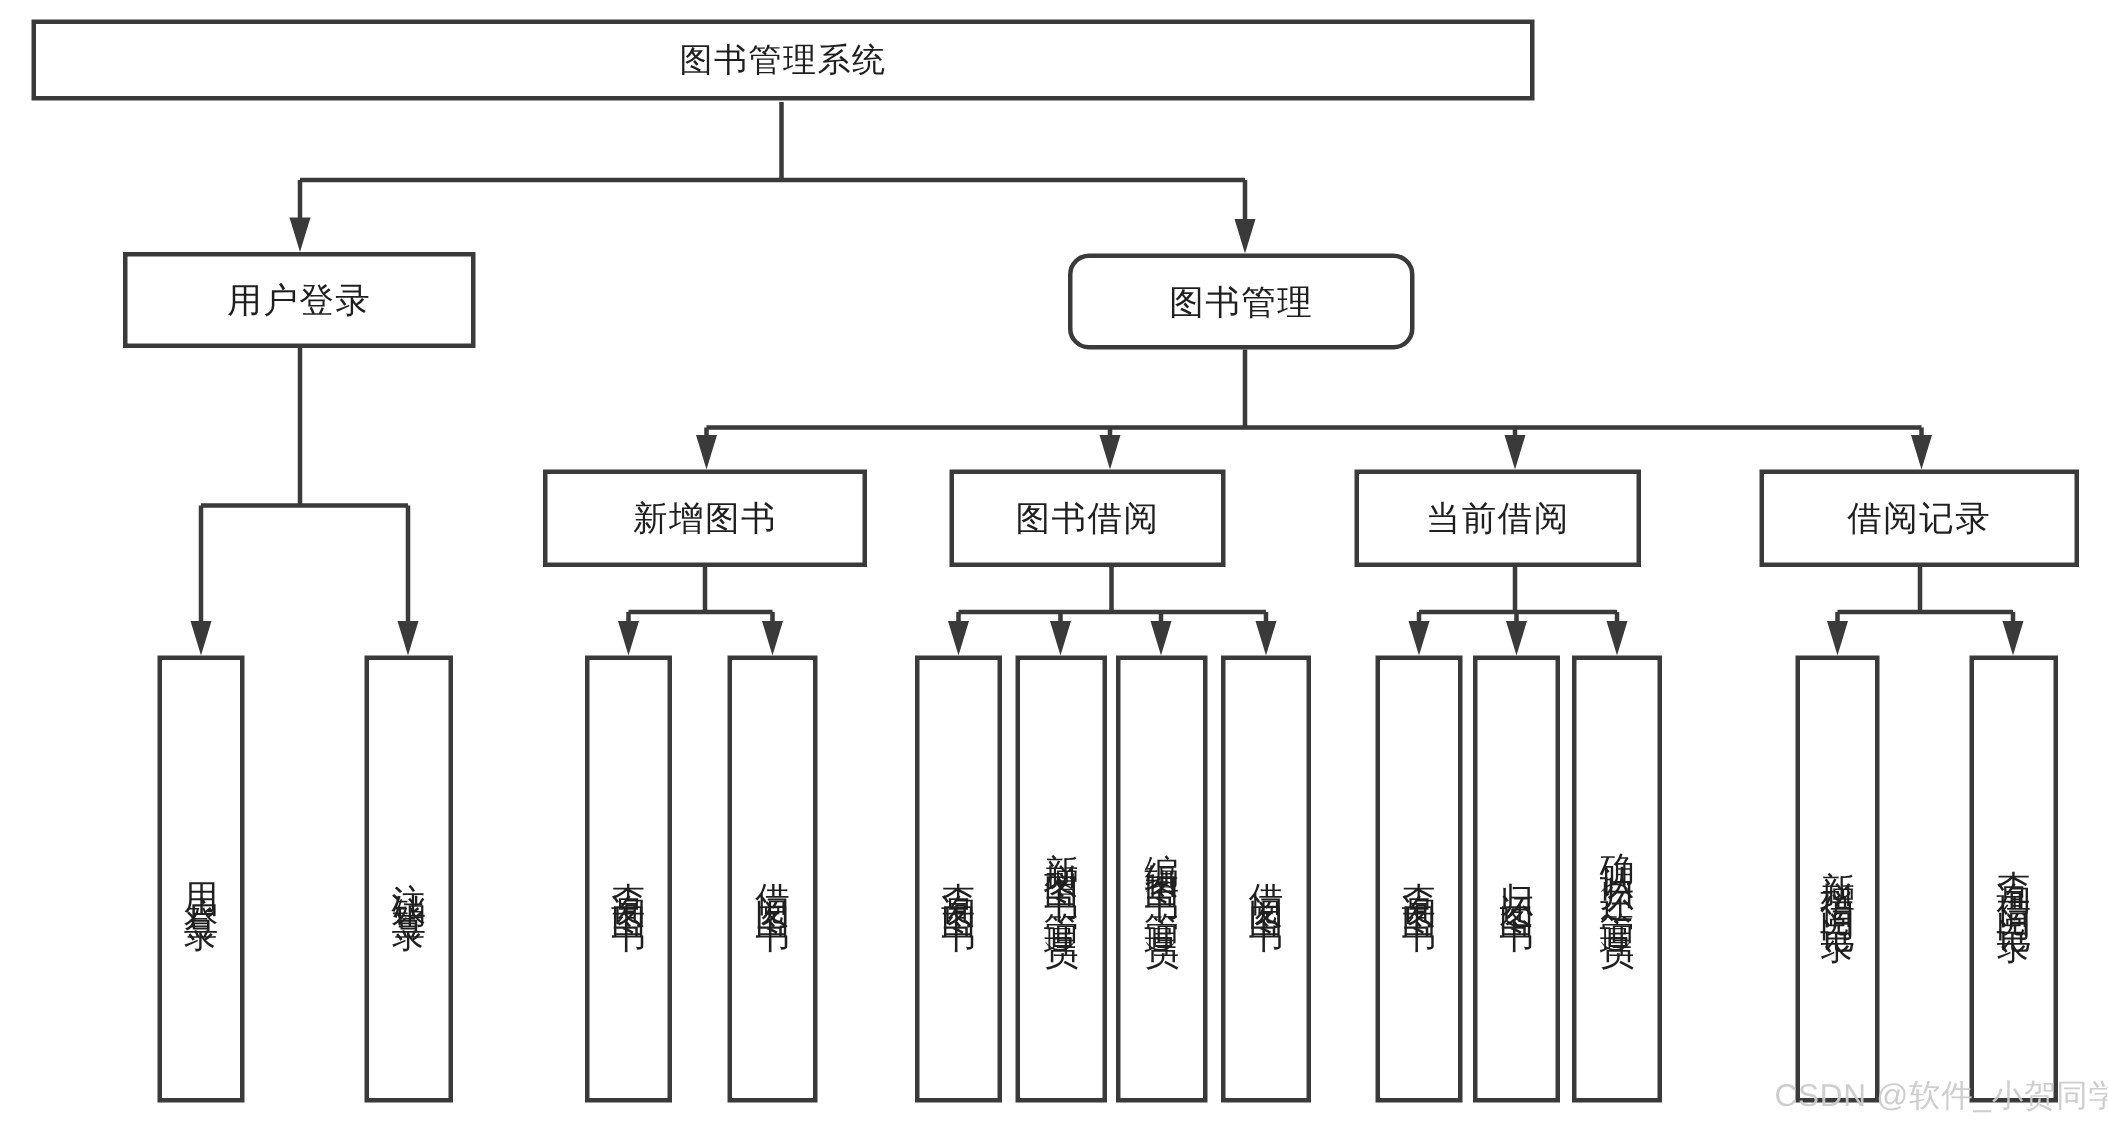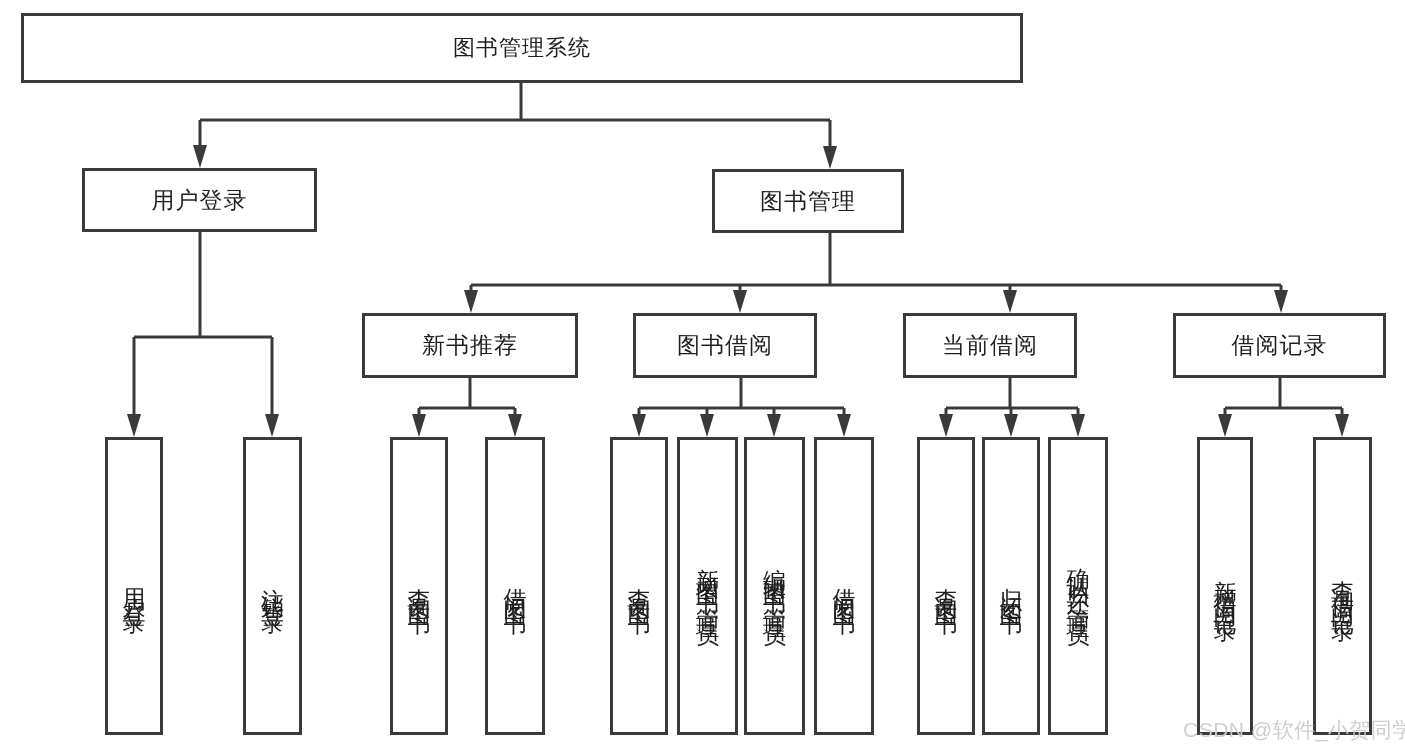--- a/index.html
+++ b/index.html
@@ -112,28 +112,28 @@
       <polygon points="767,414 781,414 774,437"></polygon>
       <polygon points="837,414 851,414 844,437"></polygon>
       <polygon points="939,414 953,414 946,437"></polygon>
       <polygon points="1004,414 1018,414 1011,437"></polygon>
       <polygon points="1071,414 1085,414 1078,437"></polygon>
       <polygon points="1218,414 1232,414 1225,437"></polygon>
       <polygon points="1335,414 1349,414 1342,437"></polygon>
     </g>
   </svg>
 
-  <div class="node h root" style="left:21px; top:13px; width:1002px; height:70px;">图书管理系统</div>
+  <div class="node h root" style="left:21px; top:13px; width:1002px; height:54px;">图书管理系统</div>
 
   <div class="node h" style="left:82px; top:168px; width:235px; height:64px;">用户登录</div>
-  <div class="node h" style="left:712px; top:169px; width:192px; height:64px;">图书管理</div>
+  <div class="node h" style="left:712px; top:169px; width:231px; height:64px;border-radius:14px;">图书管理</div>
 
-  <div class="node h" style="left:362px; top:313px; width:216px; height:65px;">新书推荐</div>
+  <div class="node h" style="left:362px; top:313px; width:216px; height:65px;">新增图书</div>
   <div class="node h" style="left:633px; top:313px; width:184px; height:65px;">图书借阅</div>
-  <div class="node h" style="left:903px; top:313px; width:174px; height:65px;">当前借阅</div>
+  <div class="node h" style="left:903px; top:313px; width:191px; height:65px;">当前借阅</div>
   <div class="node h" style="left:1173px; top:313px; width:213px; height:65px;">借阅记录</div>
 
   <div class="node v" style="left:105px; top:437px; width:58px; height:298px;">用户登录</div>
   <div class="node v" style="left:243px; top:437px; width:59px; height:298px;">注销登录</div>
 
   <div class="node v" style="left:390px; top:437px; width:58px; height:298px;">查询图书</div>
   <div class="node v" style="left:485px; top:437px; width:60px; height:298px;">借阅图书</div>
 
   <div class="node v" style="left:610px; top:437px; width:58px; height:298px;">查询图书</div>
   <div class="node v" style="left:677px; top:437px; width:61px; height:298px;">新增图书（管理员）</div>

